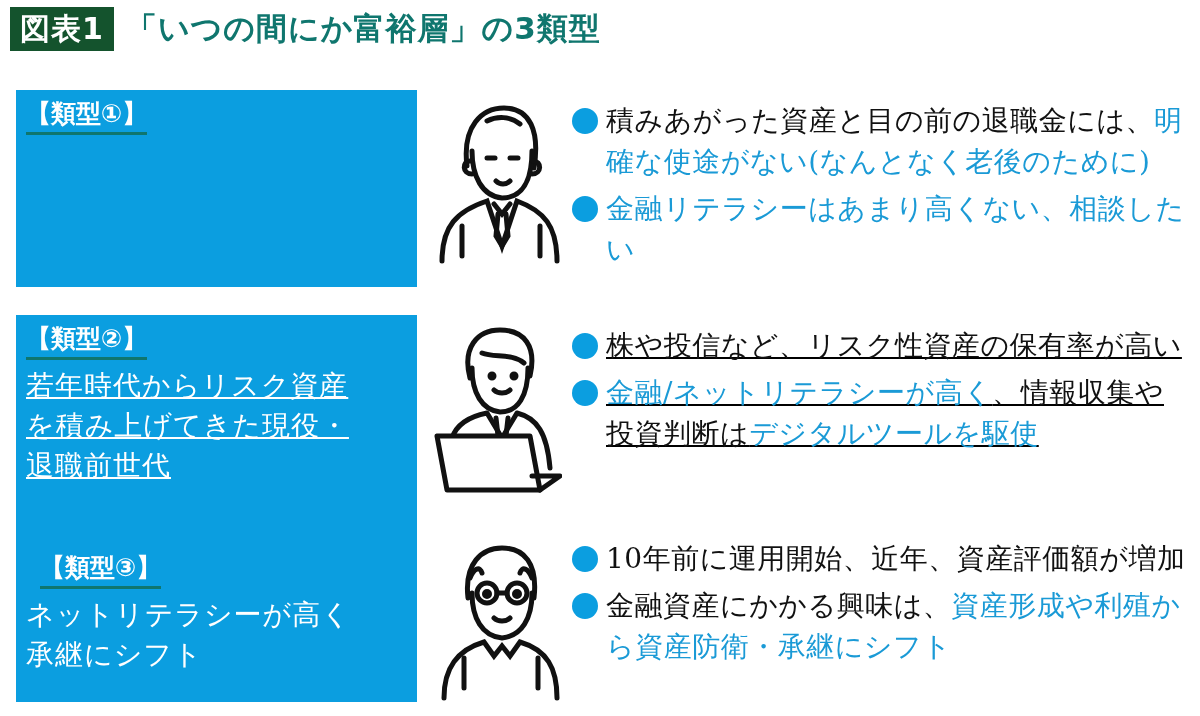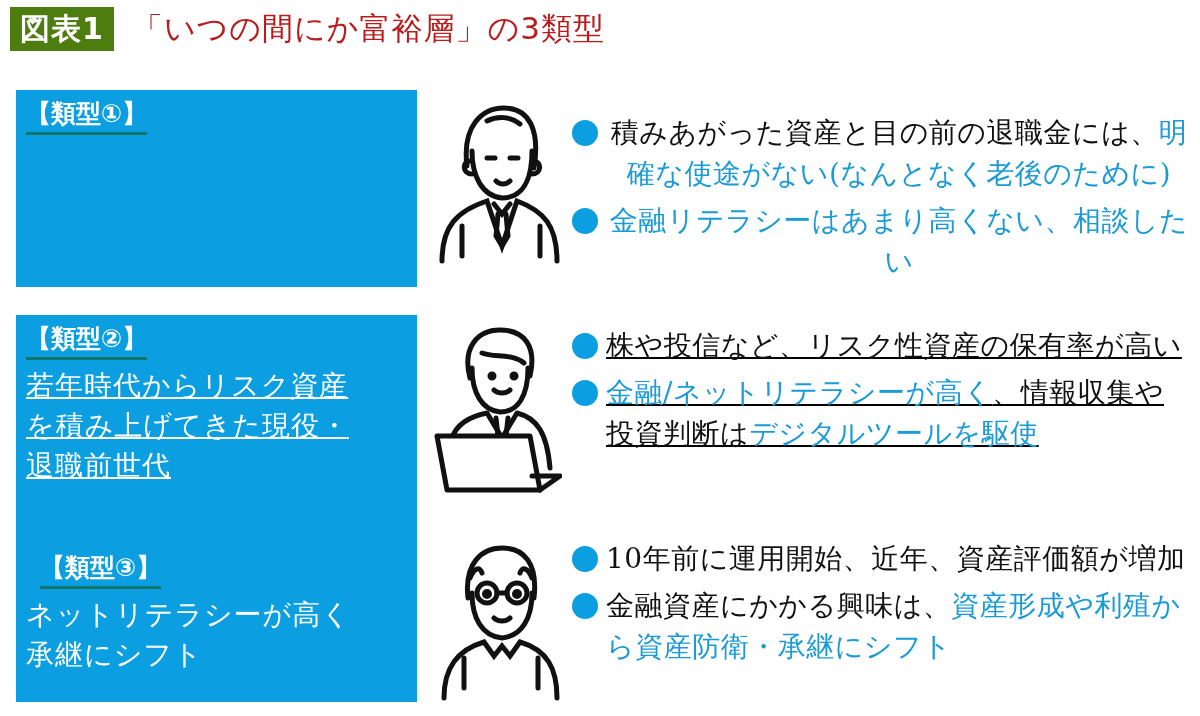--- a/index.html
+++ b/index.html
@@ -1,19 +1,19 @@
 <!DOCTYPE html>
 <html><head>
 <meta charset="utf-8">
 <style>
   html, body { margin:0; padding:0; background:#ffffff; }
   body { width:1200px; height:716px; position:relative; overflow:hidden; font-family:"DejaVu Serif","Liberation Serif",serif; }
   .header { position:absolute; left:10px; top:6px; height:46px; display:flex; align-items:center; }
-  .fig-badge { background:#4d7c0f; color:#fff; font-family:"DejaVu Sans","Liberation Sans",sans-serif; font-weight:bold; font-size:30px; padding:2px 10px; line-height:40px; letter-spacing:1px; }
-  .fig-title { font-family:"DejaVu Sans","Liberation Sans",sans-serif; font-weight:normal; font-size:31px; color:#b91c1c; margin-left:18px; letter-spacing:1px; }
+  .fig-badge { background:#14532d; color:#fff; font-family:"DejaVu Sans","Liberation Sans",sans-serif; font-weight:bold; font-size:30px; padding:2px 10px; line-height:40px; letter-spacing:1px; }
+  .fig-title { font-family:"DejaVu Sans","Liberation Sans",sans-serif; font-weight:bold; font-size:31px; color:#0f766e; margin-left:12px; letter-spacing:1px; }
   .type-box { position:absolute; left:16px; width:401px; background:#0b9ee0; color:#fff; box-sizing:border-box; padding:8px 10px 0 10px; }
   .type-label { display:inline-block; font-family:"DejaVu Sans","Liberation Sans",sans-serif; font-weight:bold; font-size:25px; border-bottom:3px solid #0f766e; padding-bottom:2px; line-height:32px; }
   .type-desc { font-size:28px; line-height:40px; margin-top:6px; letter-spacing:1px; }
   .figure { position:absolute; left:432px; width:130px; height:170px; }
   .bullets { position:absolute; left:572px; width:620px; }
   .bullet { display:flex; align-items:flex-start; margin-bottom:6px; }
   .dot { width:26px; height:26px; border-radius:50%; background:#0b9ee0; flex:0 0 26px; margin-top:8px; margin-right:8px; }
   .btext { font-size:28px; line-height:41px; color:#111; letter-spacing:0.5px; }
   .hl { color:#1a9ad6; }
 </style>
@@ -35,21 +35,21 @@
   <path d="M38 65 C30 65 30 78 40 78"></path>
     <path d="M101 65 C110 65 110 78 100 78"></path>
   <path d="M55 62 h8"></path>
     <path d="M78 62 h8"></path>
   <path d="M64 85 C68 89 74 89 78 85"></path>
   <path d="M10 165 C10 130 25 115 55 105 L70 150 L85 105 C112 115 125 130 125 165"></path>
   <path d="M62 108 L70 118 L78 108 M66 118 L64 140 L70 150 L76 140 L74 118"></path>
   <path d="M30 130 v30"></path>
     <path d="M108 130 v30"></path>
 </svg>
-<div class="bullets" style="top:112px;text-align:center;">
+<div class="bullets" style="top:100px;">
   <div class="bullet">
     <span class="dot"></span>
     <span class="btext"><span>積みあがった資産と目の前の退職金には、</span><span class="hl">明確な使途がない(なんとなく老後のために)</span></span>
   </div>
   <div class="bullet">
     <span class="dot"></span>
     <span class="btext"><span class="hl">金融リテラシーはあまり高くない、相談したい</span></span>
   </div>
 </div>
 

